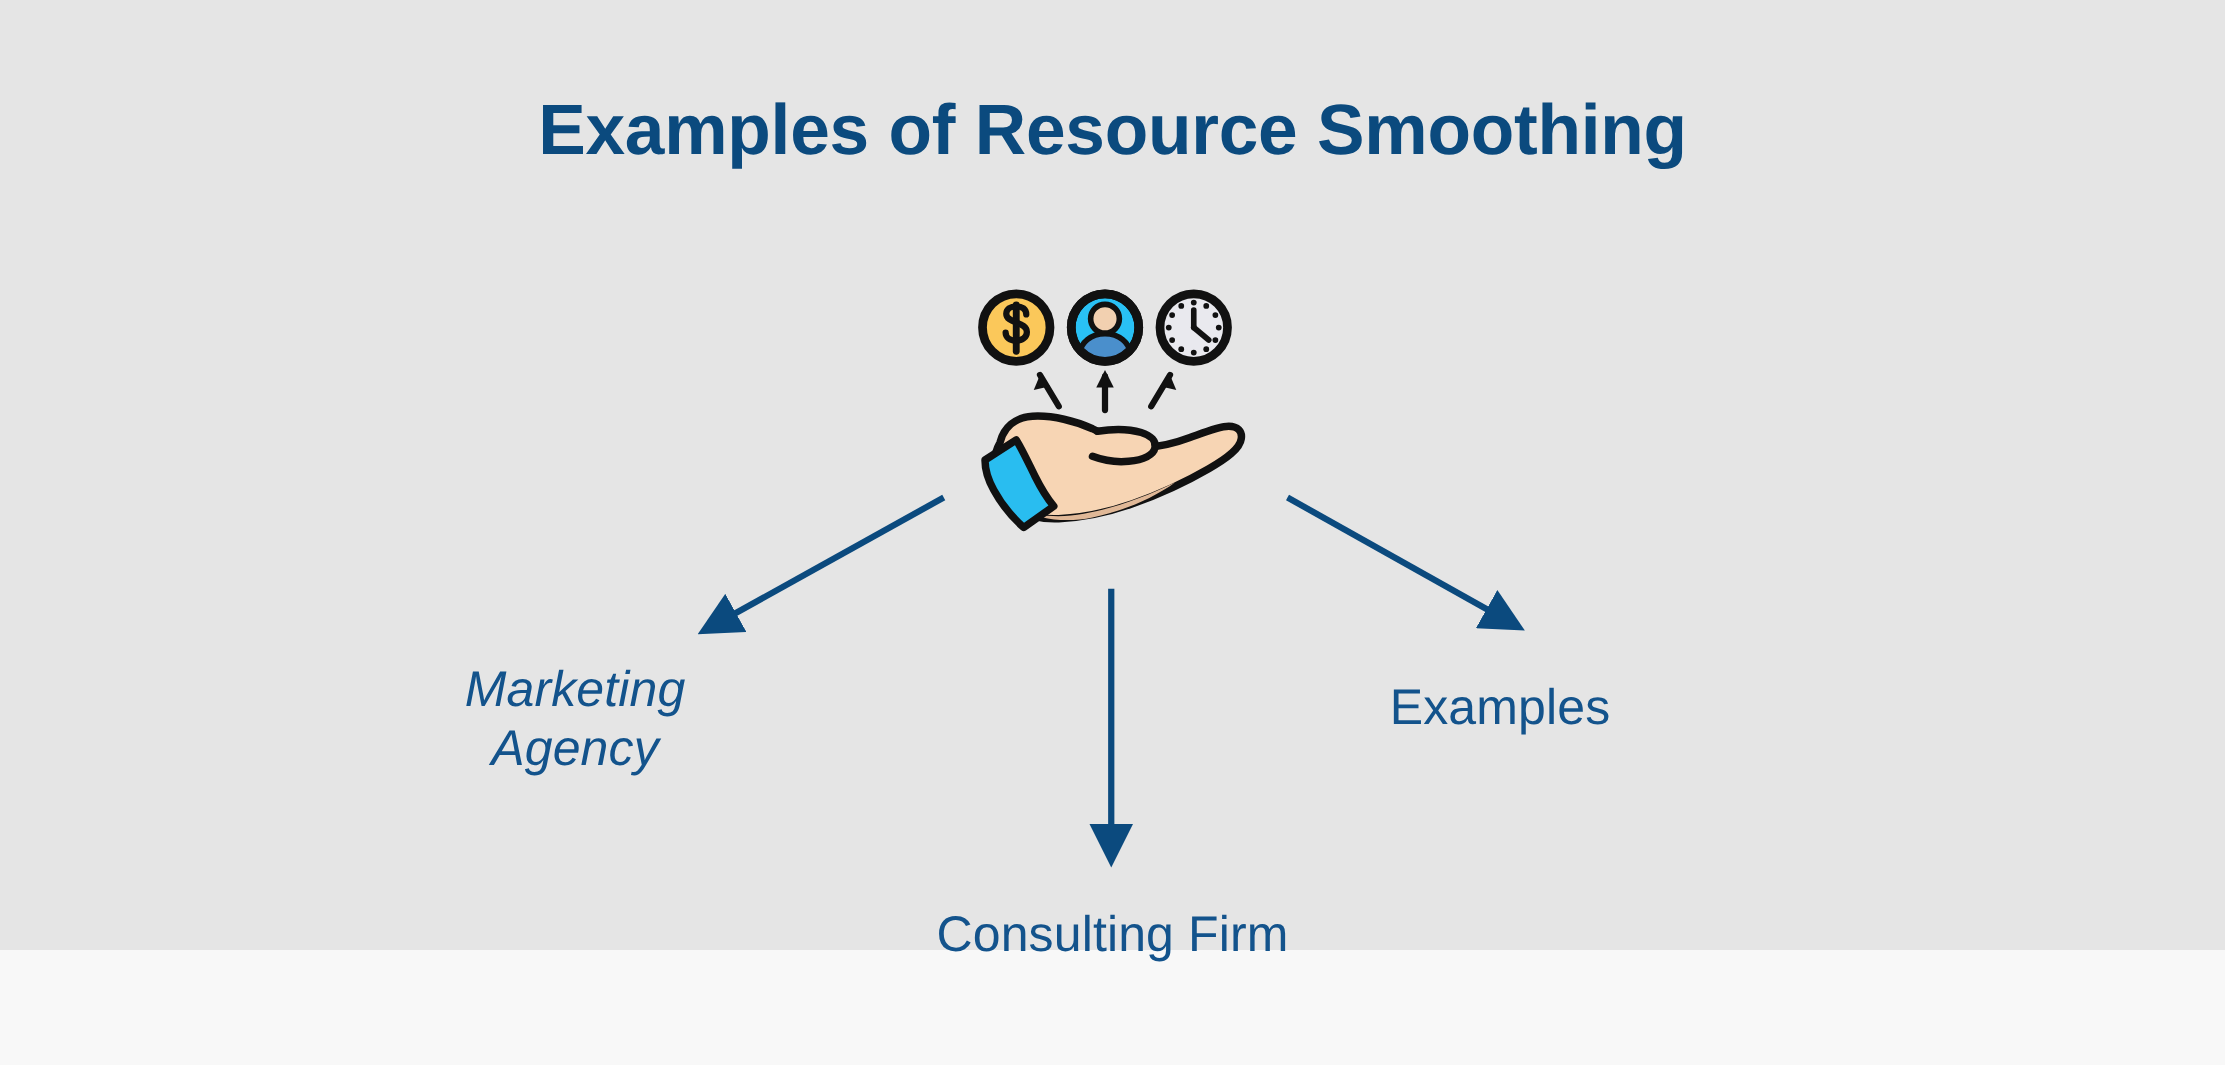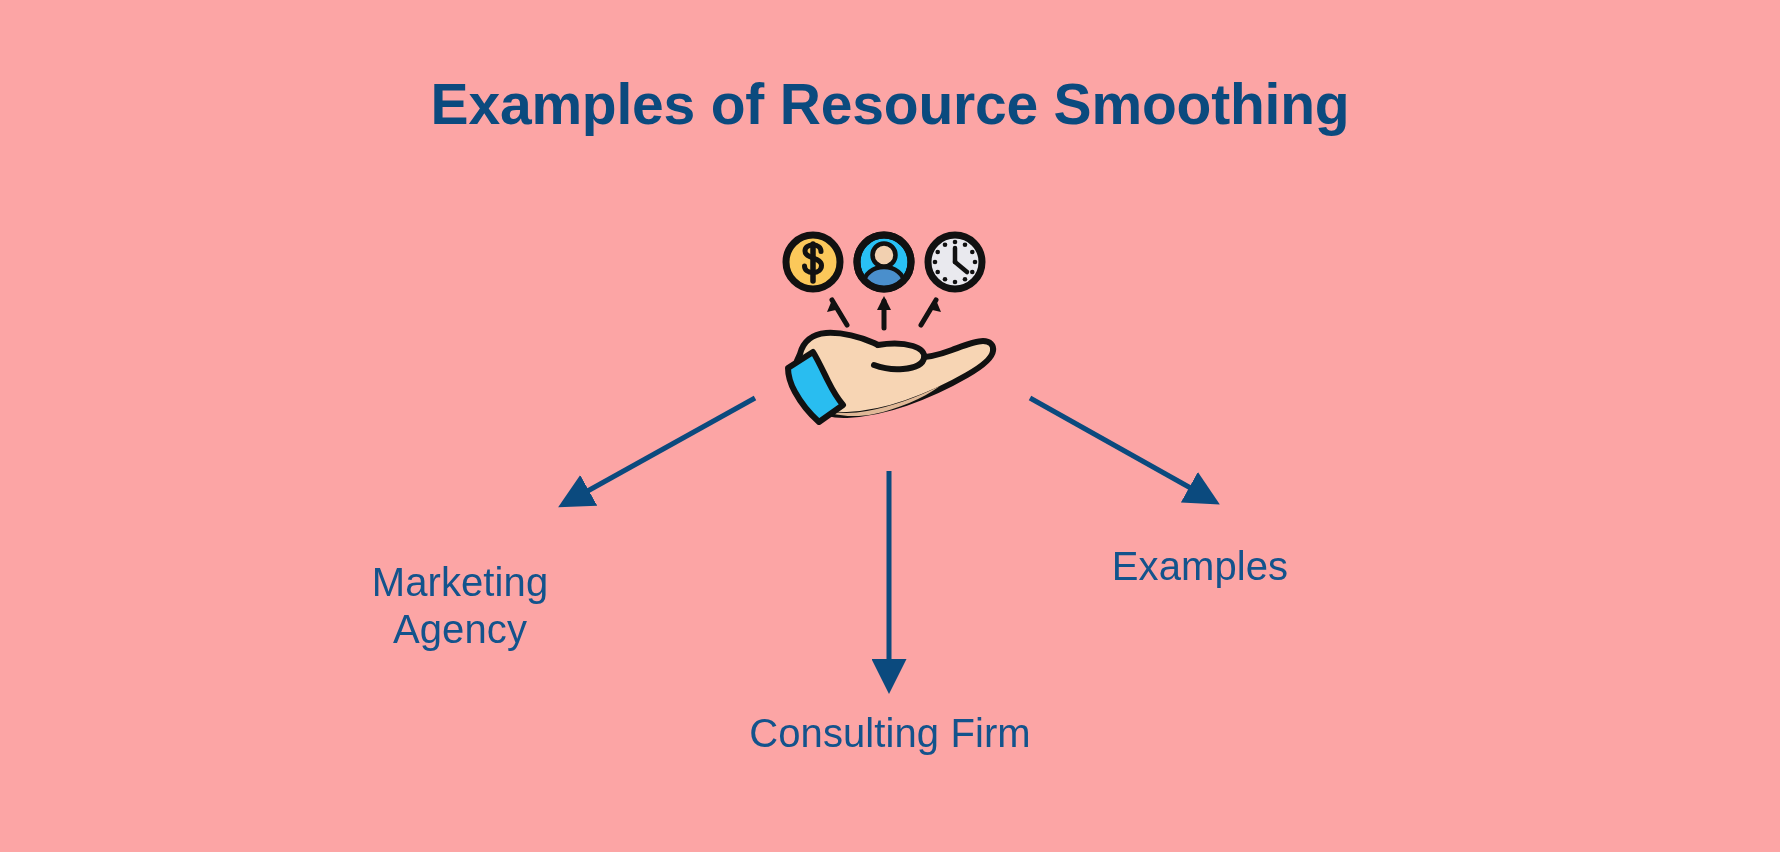--- a/index.html
+++ b/index.html
@@ -12,22 +12,22 @@
     width: 1780px;
     height: 852px;
     background: #f8f8f8;
     font-family: "Liberation Sans", sans-serif;
     overflow: hidden;
     position: relative;
   }
   #canvas {
     position: relative;
     width: 1780px;
-    height: 852px;
-    background: #fca5a5;
+    height: 760px;
+    background: #e5e5e5;
   }
 
   
   .title {
     position: absolute;
     left: 0;
     top: 73px;
     width: 1780px;
     text-align: center;
     font-size: 57px;
@@ -50,22 +50,22 @@
   
   .leaf-label {
     position: absolute;
     color: #13538c;
     font-size: 40px;
     font-weight: 400;
     line-height: 1.18;
     text-align: center;
     letter-spacing: 0.1px;
   }
-  .leaf-left  { left: 290px; top: 559px; width: 340px; }
-  .leaf-mid   { left: 650px; top: 710px; width: 480px; }
+  .leaf-left  { left: 290px; top: 529px; width: 340px; font-style: italic; }
+  .leaf-mid   { left: 650px; top: 725px; width: 480px; }
   .leaf-right { left: 1020px; top: 543px; width: 360px; }
 </style>
 </head>
 <body>
 
 <div id="canvas">
 
   <div class="title">Examples of Resource Smoothing</div>
 
   <svg class="layer" viewBox="0 0 1780 852" preserveAspectRatio="none">

